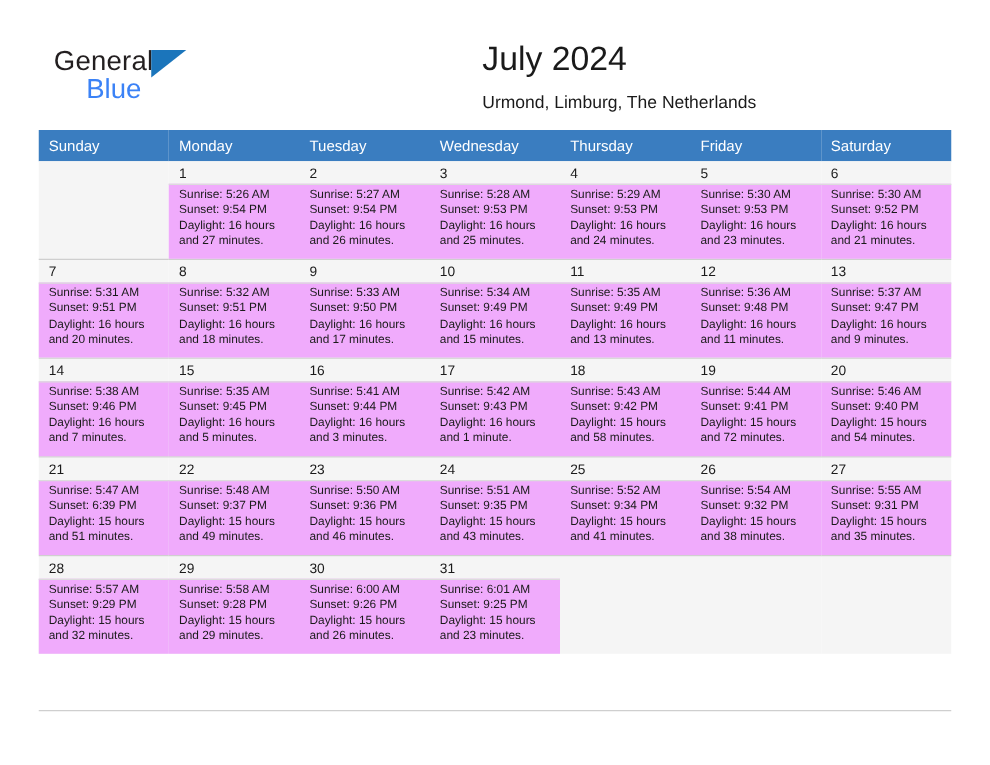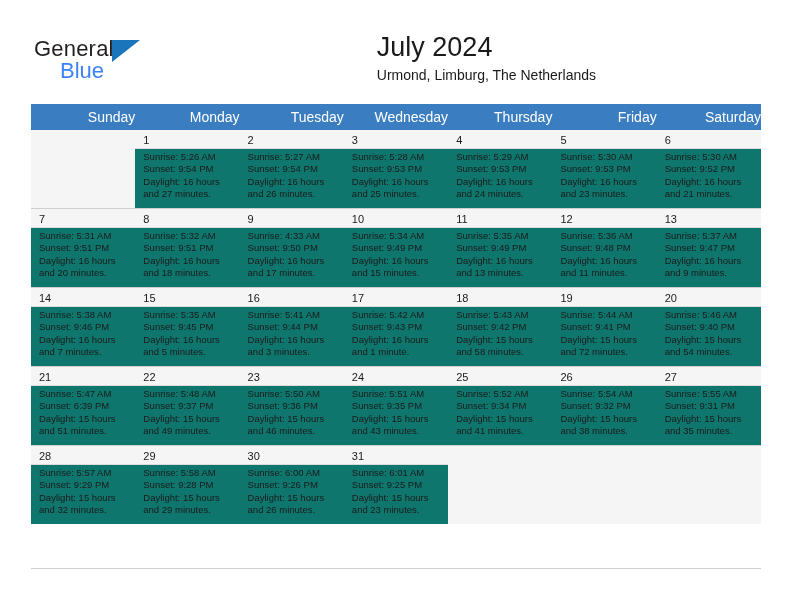--- a/index.html
+++ b/index.html
@@ -17,21 +17,21 @@
   .page {
     position: relative;
     width: 792px;
     height: 612px;
     box-sizing: border-box;
   }
 
   
   .header {
     position: absolute;
-    left: 0;
+    left: 9px;
     top: 0;
     width: 632px;
     height: 103px;
   }
   .logo {
     position: absolute;
     left: 34px;
     top: 36px;
     width: 200px;
     height: 52px;
@@ -70,42 +70,42 @@
     text-align: left;
   }
   .cal-title {
     font-size: 27px;
     color: #1a1a1a;
     line-height: 34px;
     white-space: nowrap;
     font-weight: 400;
   }
   .cal-subtitle {
-    margin-top: 3px;
+    margin-top: 9px;
     font-size: 14px;
     color: #1a1a1a;
     line-height: 17px;
     white-space: nowrap;
   }
 
   
   .calendar {
     position: absolute;
     left: 31px;
     top: 104px;
     width: 730px;
     border-collapse: collapse;
     table-layout: fixed;
   }
   .calendar th {
     background: #3a7dc0;
     color: #ffffff;
-    font-size: 14px;
+    font-size: 12px;
     font-weight: normal;
-    text-align: right;
+    text-align: left;
     padding: 5px 0 5px 8px;
     height: 15px;
     border: none;
   }
   .calendar td {
     vertical-align: top;
     width: 104.28px;
     height: 78px;
     padding: 0;
     border: none;
@@ -121,21 +121,21 @@
     padding: 3px 6px 0 8px;
   }
   .daynum {
     font-size: 11px;
     color: #1a1a1a;
     line-height: 14px;
     height: 15px;
     display: block;
   }
   .daybody {
-    background: #0f766e;
+    background: #f0abfc;
     margin: 0 -6px 0 -8px;
     padding: 2px 6px 0 8px;
     height: 60px;
     box-sizing: border-box;
     border-top: 1px solid #dcdcdc;
   }
   .dayline {
     font-size: 9.5px;
     line-height: 12.4px;
     color: #1a1a1a;
@@ -281,21 +281,21 @@
                 <div class="dayline">Sunset: 9:51 PM</div>
                 <div class="dayline">Daylight: 16 hours</div>
                 <div class="dayline">and 18 minutes.</div>
               </div>
             </div>
           </td>
           <td>
             <div class="cell-inner">
               <span class="daynum">9</span>
               <div class="daybody">
-                <div class="dayline">Sunrise: 4:33 AM</div>
+                <div class="dayline">Sunrise: 5:33 AM</div>
                 <div class="dayline">Sunset: 9:50 PM</div>
                 <div class="dayline">Daylight: 16 hours</div>
                 <div class="dayline">and 17 minutes.</div>
               </div>
             </div>
           </td>
           <td>
             <div class="cell-inner">
               <span class="daynum">10</span>
               <div class="daybody">

